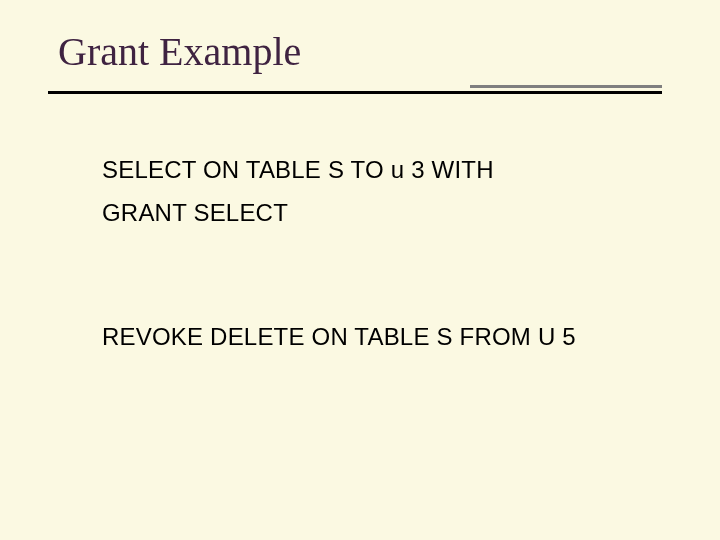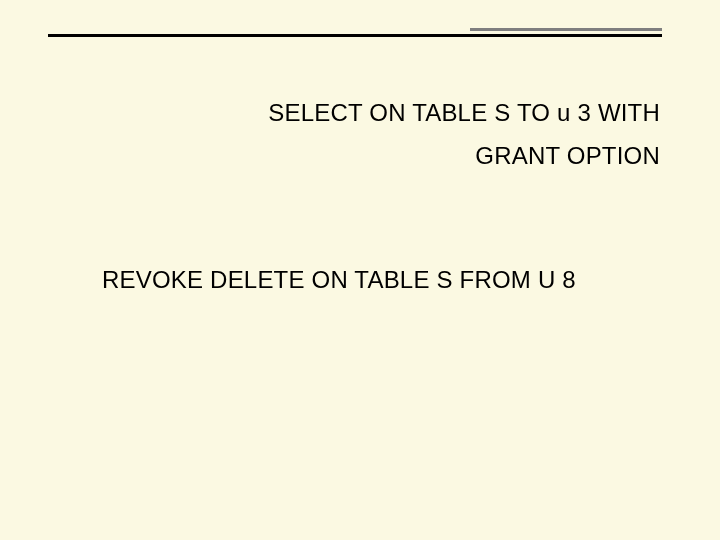--- a/index.html
+++ b/index.html
@@ -62,47 +62,47 @@
       font-size: 24px;
       line-height: 1.55;
       letter-spacing: 0.2px;
     }
     .col-kw {
       width: 122px;
       flex: 0 0 122px;
     }
     .col-body {
       flex: 1;
-      text-align: right;
     }
     .indent-line {
       margin-top: 6px;
     }
     .gap {
       height: 92px;
     }
     .revoke-line {
       font-size: 24px;
       letter-spacing: 0.2px;
     }
   </style>
 </head>
 <body>
 
 <div class="slide">
+  <h1 class="title">Grant Example</h1>
   <div class="title-rule">
     <div class="line-short"></div>
     <div class="line-long"></div>
   </div>
 
   <div class="content">
     <div class="row">
       <div class="col-body">
         <div>SELECT  ON TABLE S TO u 3 WITH</div>
-        <div class="indent-line">GRANT OPTION</div>
+        <div class="indent-line">GRANT SELECT</div>
       </div>
     </div>
 
     <div class="gap"></div>
 
-    <div class="revoke-line">REVOKE DELETE ON TABLE S FROM U 8</div>
+    <div class="revoke-line">REVOKE DELETE ON TABLE S FROM U 5</div>
   </div>
 </div>
 
 </body></html>

